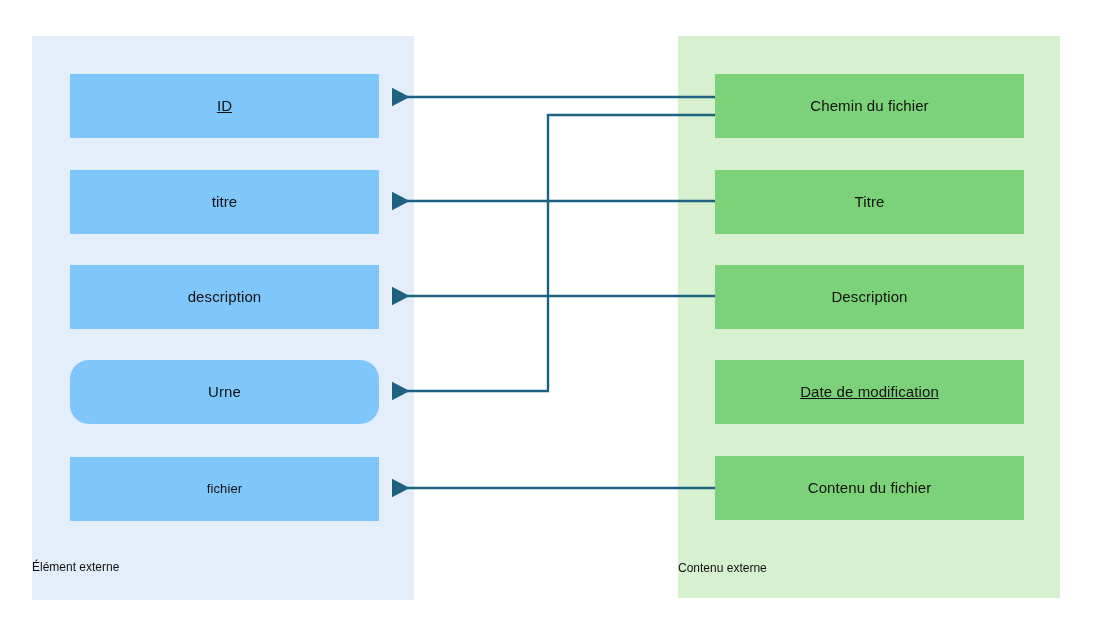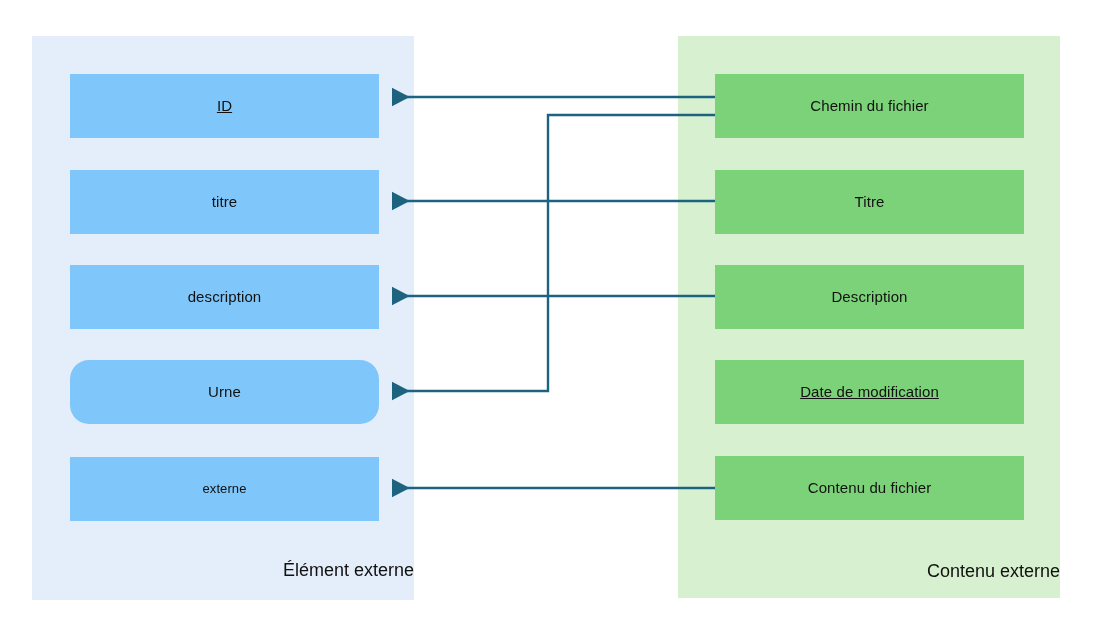--- a/index.html
+++ b/index.html
@@ -60,23 +60,23 @@
     background: #7cd278;
     left: 715px;
     width: 309px;
     height: 64px;
   }
   .field.small {
     font-size: 13px;
   }
   .panel-caption {
     position: absolute;
-    text-align: right;
+    text-align: left;
     color: #111111;
-    font-size: 18px;
+    font-size: 12px;
     line-height: 1.2;
     width: 382px;
   }
   .caption-left {
     left: 32px;
     top: 560px;
   }
   .caption-right {
     left: 678px;
     top: 561px;
@@ -104,21 +104,21 @@
   <div class="field field-blue" style="top:170px;">
     <span>titre</span>
   </div>
   <div class="field field-blue" style="top:265px;">
     <span>description</span>
   </div>
   <div class="field field-blue" style="top:360px;border-radius:19px;">
     <span>Urne</span>
   </div>
   <div class="field field-blue small" style="top:457px;">
-    <span>externe</span>
+    <span>fichier</span>
   </div>
 
   <div class="field field-green" style="top:74px;">
     <span>Chemin du fichier</span>
   </div>
   <div class="field field-green" style="top:170px;">
     <span>Titre</span>
   </div>
   <div class="field field-green" style="top:265px;">
     <span>Description</span>

